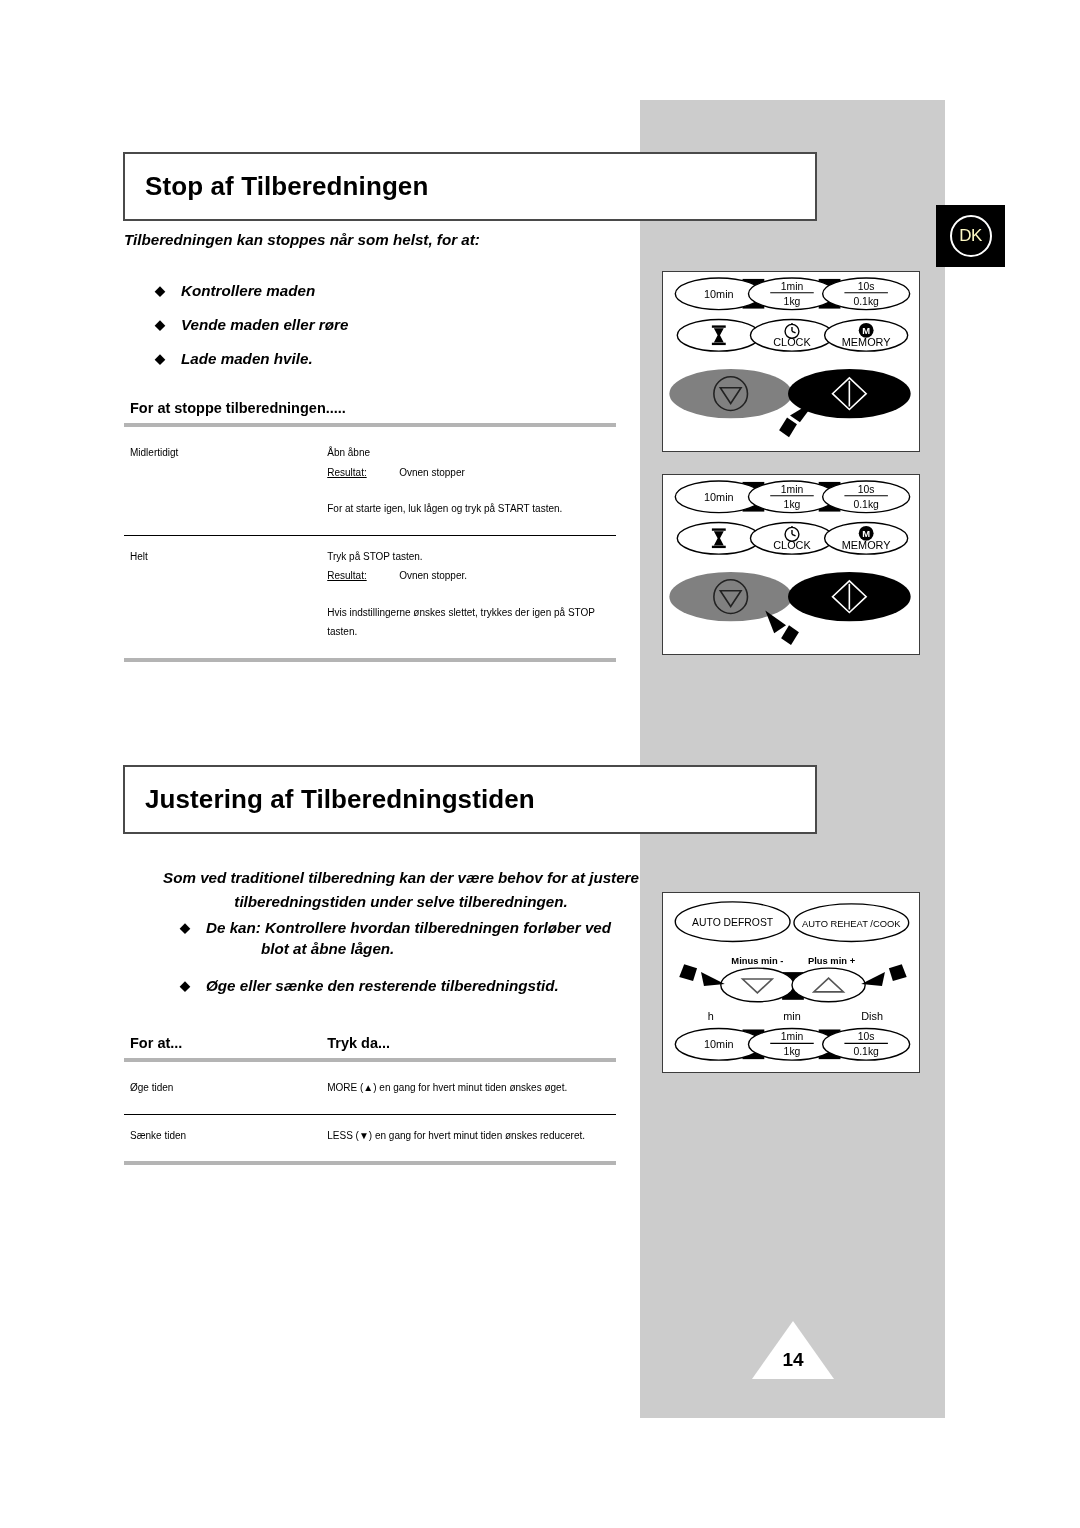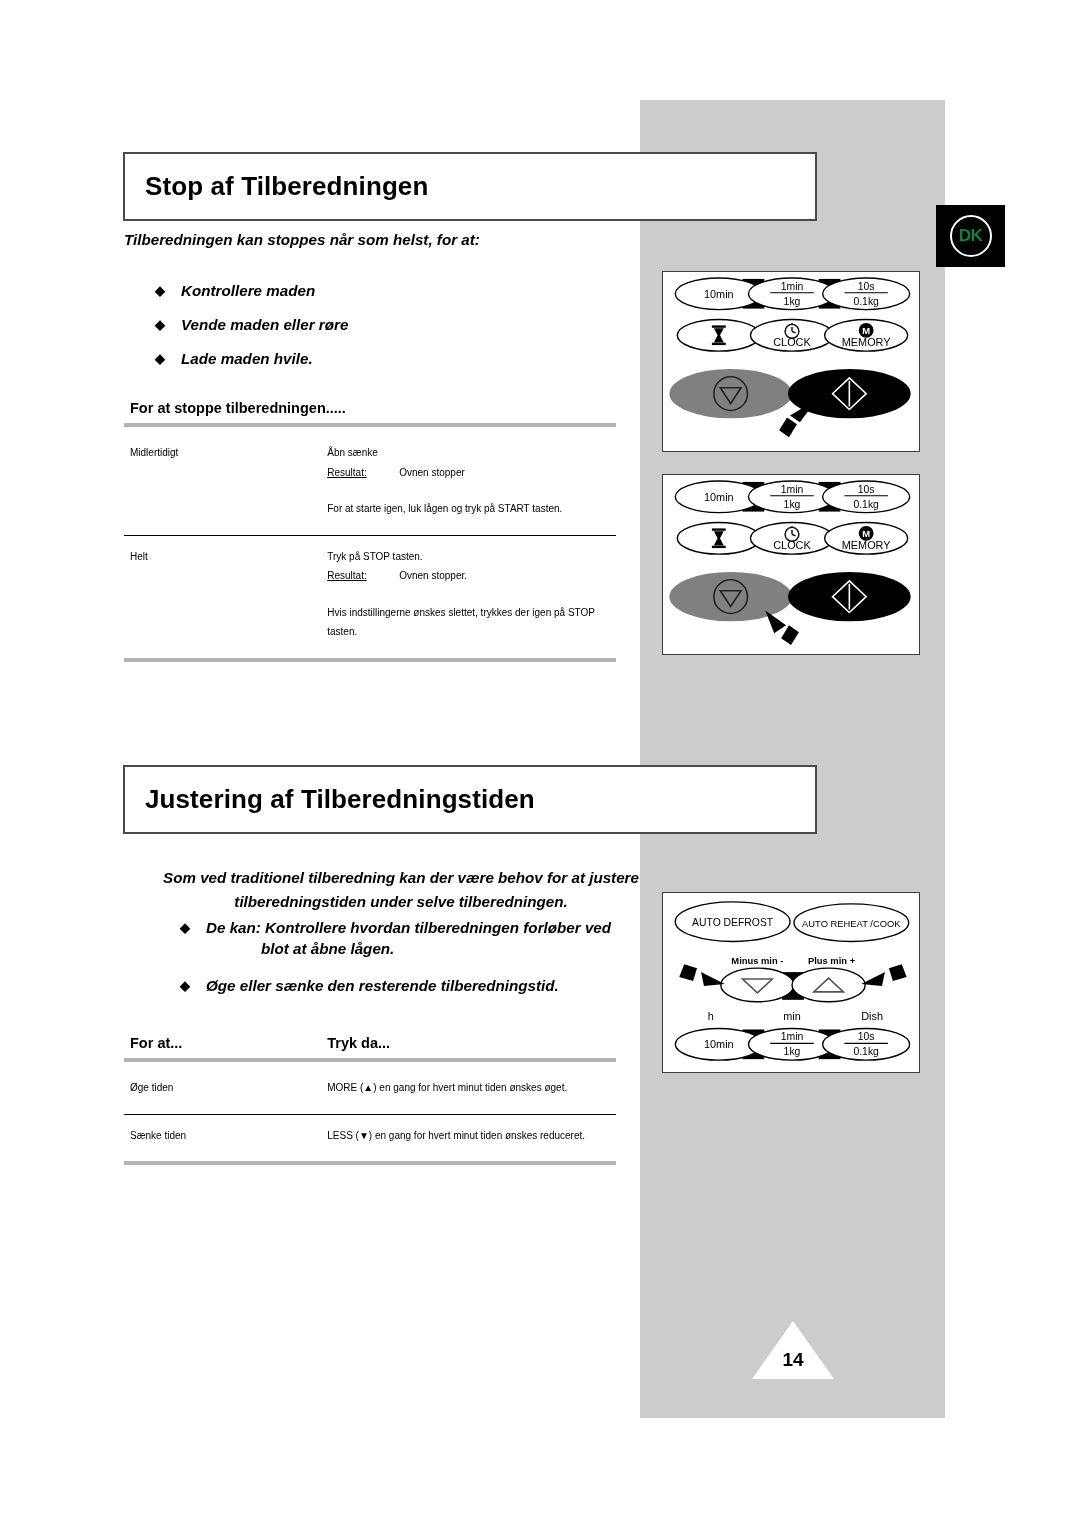--- a/index.html
+++ b/index.html
@@ -36,23 +36,23 @@
     background: #000000;
     display: flex;
     align-items: center;
     justify-content: center;
   }
   .dk-circle {
     width: 38px;
     height: 38px;
     border: 2px solid #ffffff;
     border-radius: 50%;
-    color: #15803d;
+    color: #fef9c3;
     font-size: 17px;
-    font-weight: bold;
+    font-weight: normal;
     letter-spacing: -0.5px;
     display: flex;
     align-items: center;
     justify-content: center;
   }
 
   
   .section-header {
     position: absolute;
     left: 123px;
@@ -225,21 +225,21 @@
   </tbody>
   <thead>
     <tr>
       <th class="col-a" colspan="2">For at stoppe tilberedningen.....</th>
     </tr>
   </thead>
   <tbody>
     <tr>
       <td class="col-a">Midlertidigt</td>
       <td class="col-b">
-        <span>Åbn sænke</span><br>
+        <span>Åbn åbne</span><br>
         <span class="u res-label">Resultat:</span><span>Ovnen stopper</span>
         <span class="gap"></span>
         <span>For at starte igen, luk lågen og tryk på START tasten.</span>
       </td>
     </tr>
     <tr class="sep">
       <td class="col-a">Helt</td>
       <td class="col-b">
         <span>Tryk på STOP tasten.</span><br>
         <span class="u res-label">Resultat:</span><span>Ovnen stopper.</span>

